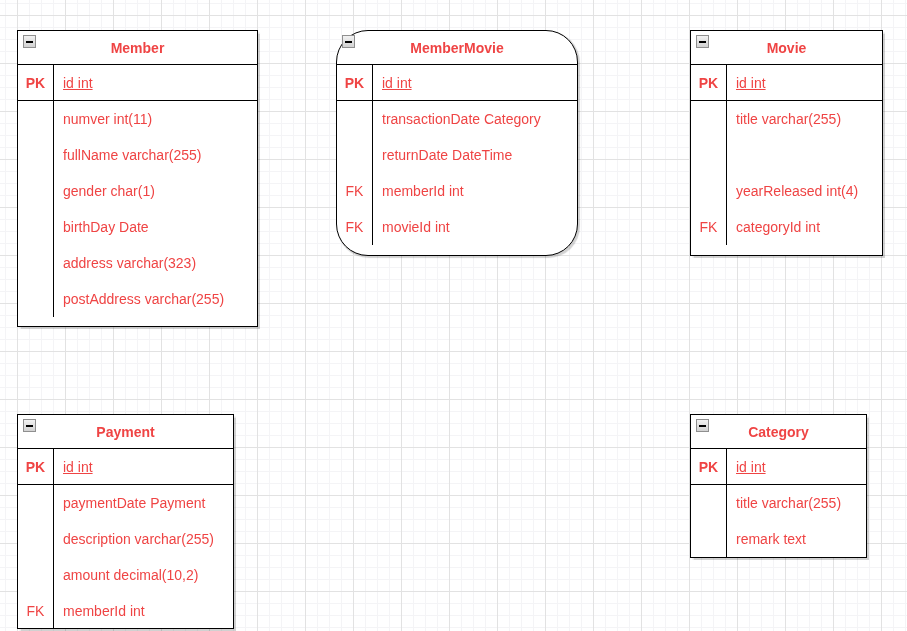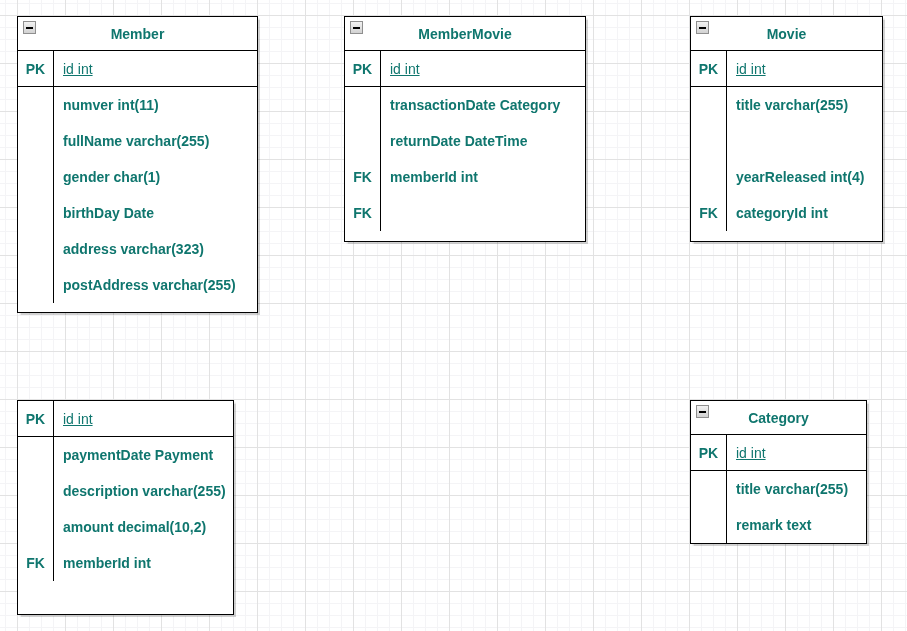--- a/index.html
+++ b/index.html
@@ -23,23 +23,24 @@
     background-size: 48px 48px, 48px 48px, 12px 12px, 12px 12px;
     background-position: 17px 15px, 17px 15px, 5px 3px, 5px 3px;
   }
   .entity {
     position: absolute;
     box-sizing: border-box;
     background: #ffffff;
     border: 1px solid var(--stroke, #000000);
     box-shadow: 1.5px 1.5px 1px rgba(0,0,0,0.18);
     font-size: 14px;
-    color: #0f766e;
+    color: #ef4444;
     display: flex;
     flex-direction: column;
+    margin-top: 14px;
   }
   .entity * { box-sizing: border-box; }
   .title-row {
     height: 34px;
     flex: 0 0 34px;
     border-bottom: 1px solid var(--stroke, #000000);
     display: flex;
     align-items: center;
     justify-content: center;
     font-weight: bold;
@@ -82,21 +83,20 @@
     padding-left: 9px;
     white-space: nowrap;
     overflow: hidden;
   }
   .pk-field { font-weight: normal; text-decoration: underline; }
   .tbl-body {
     flex: 1 1 auto;
     display: flex;
     flex-direction: column;
     overflow: hidden;
-    font-weight: bold;
   }
   .row { height: 36px; flex: 0 0 36px; display: flex; }
 </style>
 </head>
 <body>
 
 <div class="canvas">
     <div class="entity" style="left: 17px; top: 16px; width: 241px; height: 297px;">
     <div class="title-row">
       <span class="collapse">
@@ -128,21 +128,21 @@
         <div class="row">
     <span class="key-cell"></span>
     <span class="field-cell">address varchar(323)</span>
   </div>
         <div class="row">
     <span class="key-cell"></span>
     <span class="field-cell">postAddress varchar(255)</span>
   </div>
       </div>
   </div>
-    <div class="entity" style="left: 344px; top: 16px; width: 242px; height: 226px;">
+    <div class="entity" style="left: 336px; top: 16px; width: 242px; height: 226px; border-radius: 32px;">
     <div class="title-row">
       <span class="collapse">
         <span class="minus"></span>
       </span>
       <span class="title-text">MemberMovie</span>
     </div>
     <div class="pk-row">
       <span class="key-cell pk-cell">PK</span>
       <span class="field-cell pk-field">id int</span>
     </div>
@@ -154,20 +154,21 @@
         <div class="row">
     <span class="key-cell"></span>
     <span class="field-cell">returnDate DateTime</span>
   </div>
         <div class="row">
     <span class="key-cell">FK</span>
     <span class="field-cell">memberId int</span>
   </div>
         <div class="row">
     <span class="key-cell">FK</span>
+    <span class="field-cell">movieId int</span>
   </div>
       </div>
   </div>
     <div class="entity" style="left: 690px; top: 16px; width: 193px; height: 226px;">
     <div class="title-row">
       <span class="collapse">
         <span class="minus"></span>
       </span>
       <span class="title-text">Movie</span>
     </div>
@@ -187,20 +188,26 @@
     <span class="key-cell"></span>
     <span class="field-cell">yearReleased int(4)</span>
   </div>
         <div class="row">
     <span class="key-cell">FK</span>
     <span class="field-cell">categoryId int</span>
   </div>
       </div>
   </div>
     <div class="entity" style="left: 17px; top: 400px; width: 217px; height: 215px;">
+    <div class="title-row">
+      <span class="collapse">
+        <span class="minus"></span>
+      </span>
+      <span class="title-text">Payment</span>
+    </div>
     <div class="pk-row">
       <span class="key-cell pk-cell">PK</span>
       <span class="field-cell pk-field">id int</span>
     </div>
     <div class="tbl-body">
         <div class="row">
     <span class="key-cell"></span>
     <span class="field-cell">paymentDate Payment</span>
   </div>
         <div class="row">

